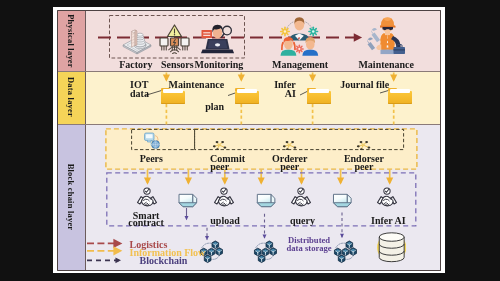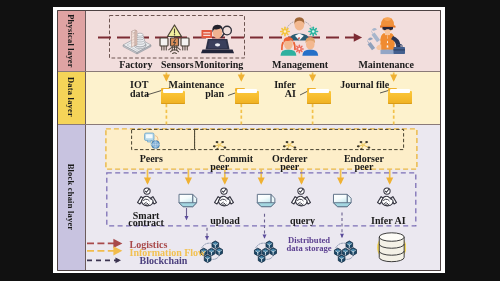--- a/index.html
+++ b/index.html
@@ -397,21 +397,21 @@
     <div class="ic folder" style="left:249.2px;top:75px">
           <i></i>
         </div>
     <div class="ic folder" style="left:330.3px;top:75px">
           <i></i>
         </div>
 
     <div class="dlab" style="left:72.5px;top:68.5px;text-align:left">IOT</div>
     <div class="dlab" style="left:72.5px;top:77px;text-align:left">data</div>
     <div class="dlab" style="right:216.2px;top:68.5px;text-align:right">Maintenance</div>
-    <div class="dlab" style="right:216.2px;top:77px;text-align:right">plan</div>
+    <div class="dlab" style="right:216.2px;top:90px;text-align:right">plan</div>
     <div class="dlab" style="right:144.5px;top:68.5px;text-align:right">Infer</div>
     <div class="dlab" style="right:144.5px;top:77px;text-align:left">AI</div>
     <div class="dlab" style="right:51px;top:68.5px;text-align:right">Journal file</div>
 
     <svg class="dashbox" style="left:47px;top:117.5px;" width="313" height="42">
       <rect x="0.9" y="0.9" width="311" height="40.2" fill="#fdeec9" stroke="#eab744" stroke-width="1.4" stroke-dasharray="5 3"></rect>
       <rect x="26.6" y="1.4" width="63" height="20.2" fill="none" stroke="#46402e" stroke-width="1" stroke-dasharray="3.4 2.2"></rect>
       <rect x="89.6" y="1.4" width="209" height="20.2" fill="none" stroke="#46402e" stroke-width="1" stroke-dasharray="3.4 2.2"></rect>
     </svg>
 
@@ -482,21 +482,21 @@
         <g fill="#3b362a">
           <ellipse cx="12" cy="12" rx="3.4" ry="2.7"></ellipse>
               <ellipse cx="25.5" cy="12" rx="3.4" ry="2.7"></ellipse>
           <ellipse cx="5.5" cy="22" rx="3.4" ry="2.7"></ellipse>
               <ellipse cx="31" cy="25" rx="3.4" ry="2.7"></ellipse>
           <ellipse cx="13" cy="29.5" rx="3.4" ry="2.7"></ellipse>
         </g>
       </svg></div>
 
     <div class="cap" style="left:93.8px;top:142.5px">Peers</div>
-    <div class="cap" style="left:178px;top:142.5px">Commit</div>
+    <div class="cap" style="left:170px;top:142.5px">Commit</div>
     <div class="cap" style="left:162.2px;top:150.5px">peer</div>
     <div class="cap" style="left:232.2px;top:142.5px">Orderer</div>
     <div class="cap" style="left:232.2px;top:150.5px">peer</div>
     <div class="cap" style="left:306.4px;top:142.5px">Endorser</div>
     <div class="cap" style="left:306.4px;top:150.5px">peer</div>
 
     <div class="ic hs" style="left:77.3px;top:176.4px;width:24px;height:21px"><svg width="100%" height="100%" viewBox="0 0 46 44">
             <use href="#hs-sym"></use>
           </svg></div>
     <div class="ic cube" style="left:119px;top:182.5px;width:21.7px;height:15.9px"><svg width="100%" height="100%" viewBox="0 0 46 36">

